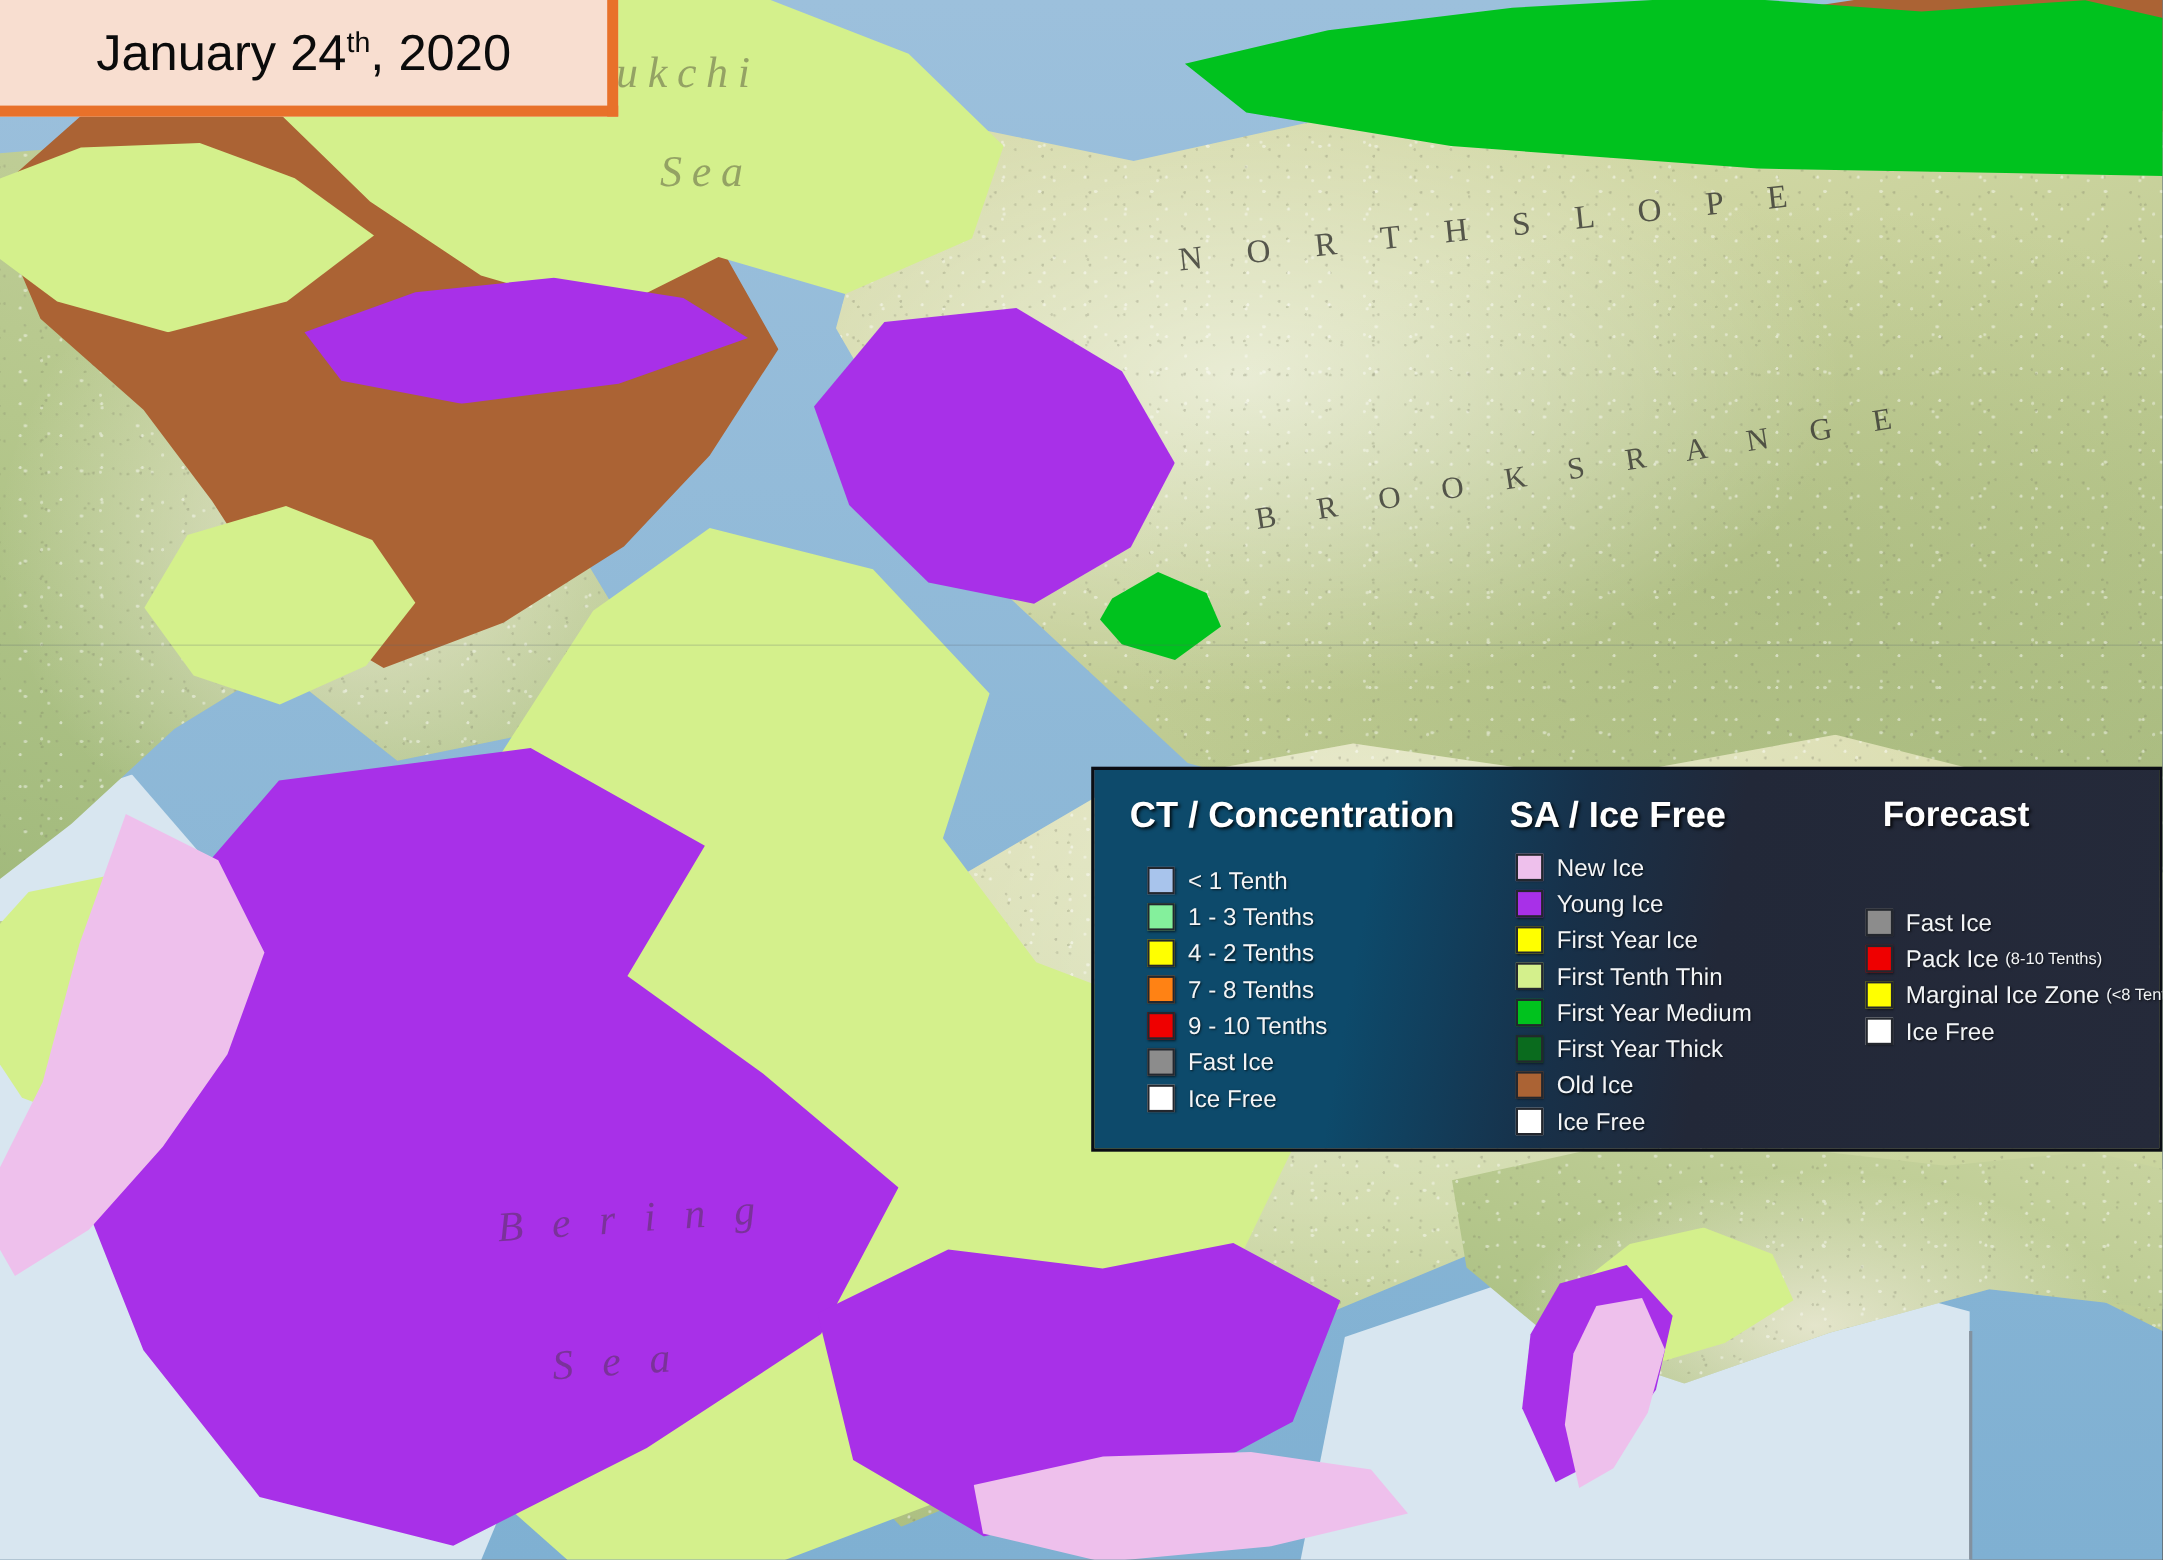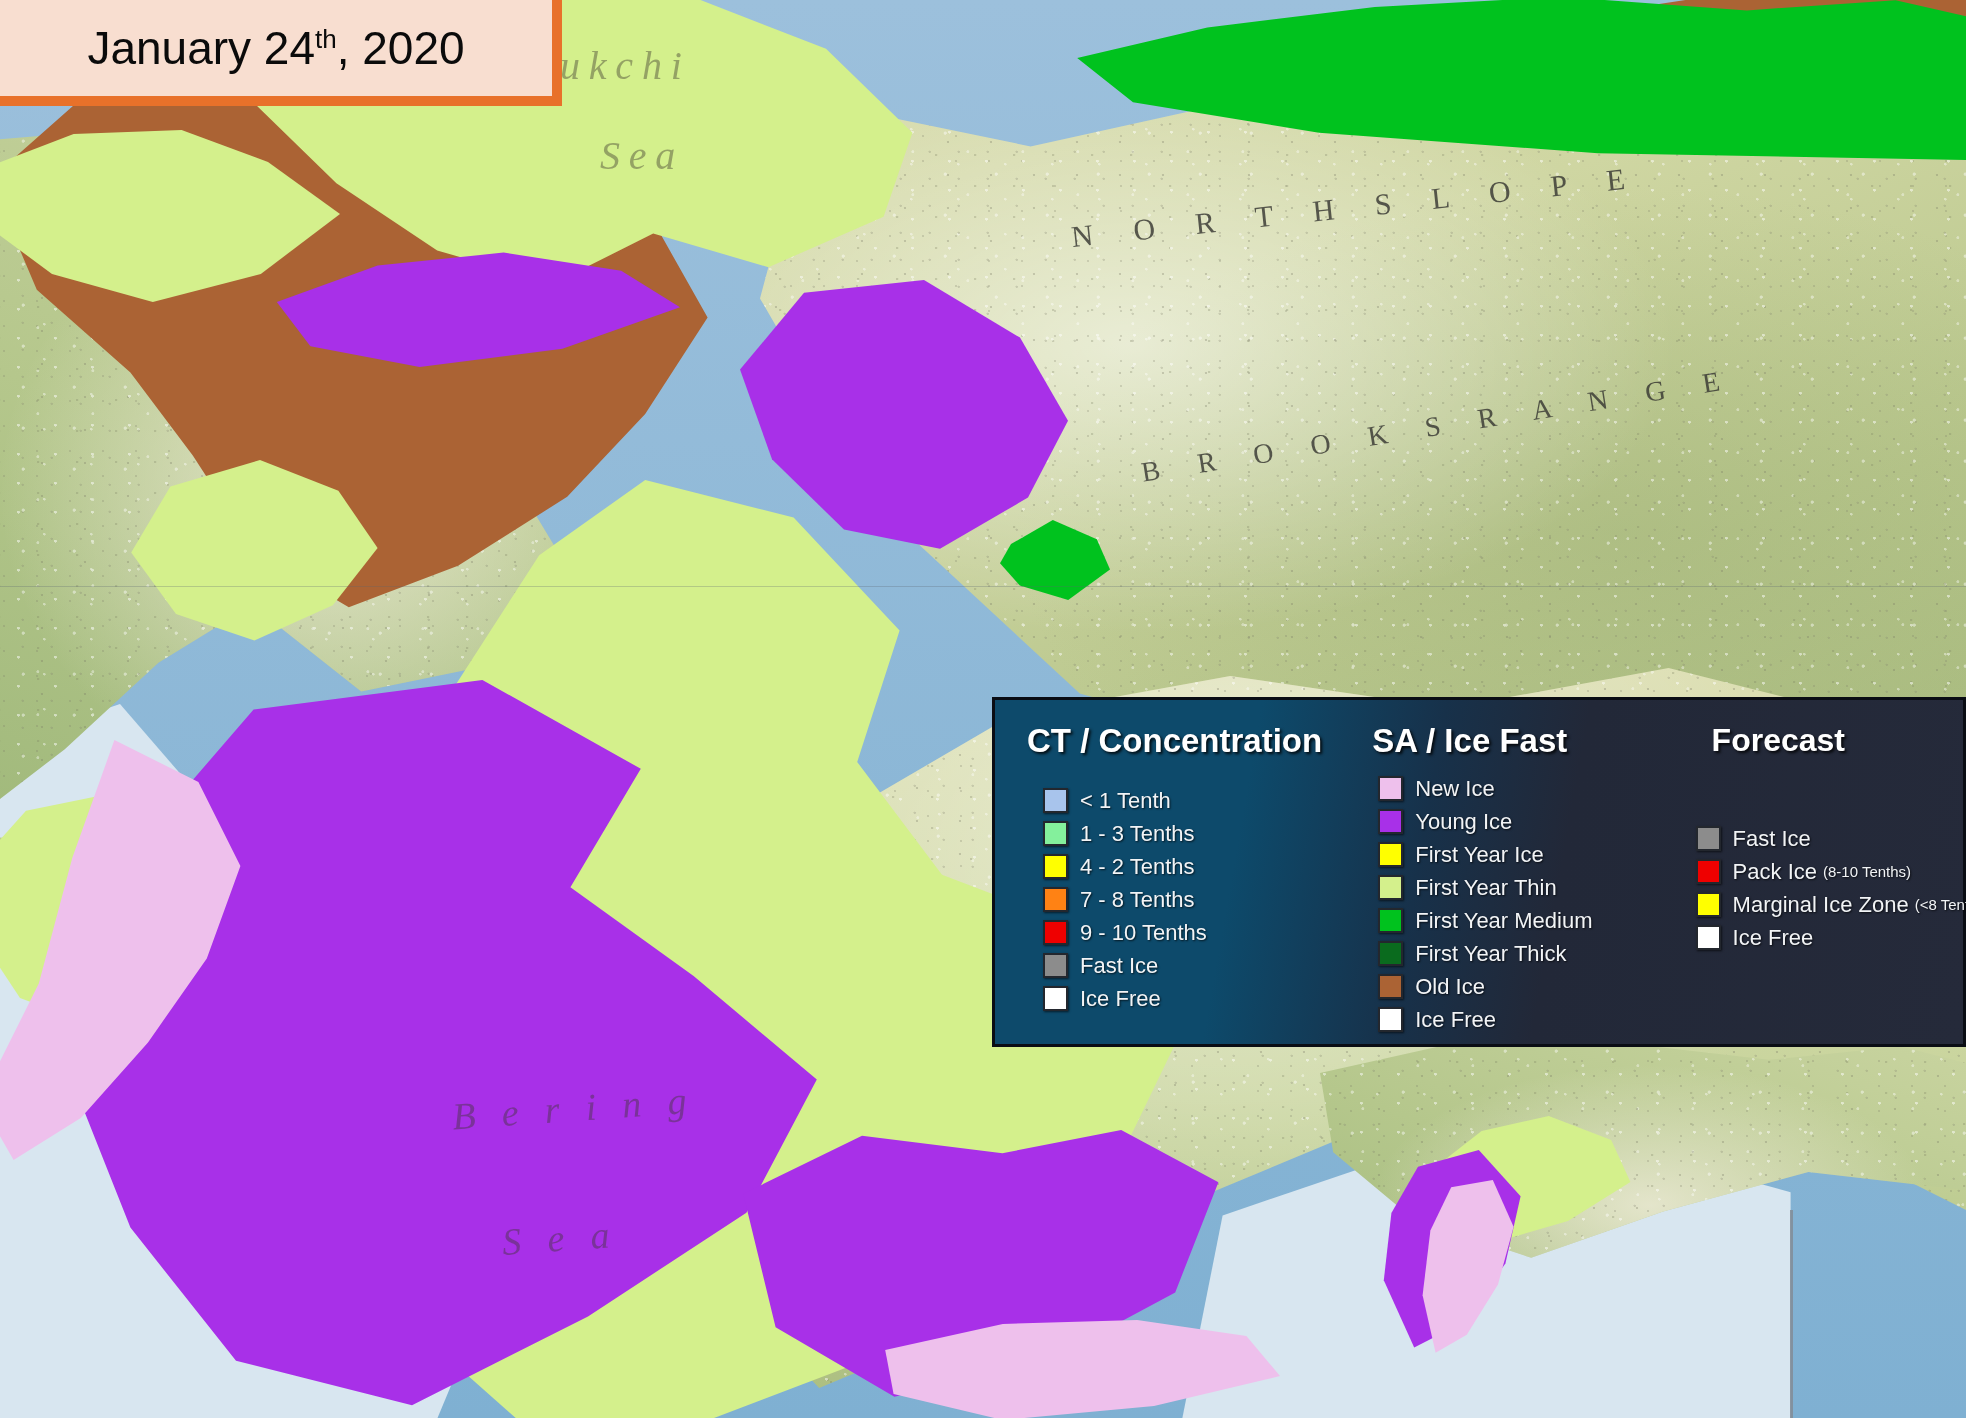--- a/index.html
+++ b/index.html
@@ -212,37 +212,37 @@
           <span class="ltext">Fast Ice</span>
         </div>
         <div class="lrow">
           <span class="swatch" style="background:#ffffff"></span>
           <span class="ltext">Ice Free</span>
         </div>
       </div>
     </div>
 
     <div class="lcol lcol-sa">
-      <div class="lhead lhead-sa">SA / Ice Fast</div>
+      <div class="lhead lhead-sa">SA / Ice Free</div>
       <div class="litems litems-sa">
         <div class="lrow">
           <span class="swatch" style="background:#eec0ec"></span>
           <span class="ltext">New Ice</span>
         </div>
         <div class="lrow">
           <span class="swatch" style="background:#a830e8"></span>
           <span class="ltext">Young Ice</span>
         </div>
         <div class="lrow">
           <span class="swatch" style="background:#ffff00"></span>
           <span class="ltext">First Year Ice</span>
         </div>
         <div class="lrow">
           <span class="swatch" style="background:#d4f08c"></span>
-          <span class="ltext">First Year Thin</span>
+          <span class="ltext">First Tenth Thin</span>
         </div>
         <div class="lrow">
           <span class="swatch" style="background:#00c21e"></span>
           <span class="ltext">First Year Medium</span>
         </div>
         <div class="lrow">
           <span class="swatch" style="background:#0a6b1e"></span>
           <span class="ltext">First Year Thick</span>
         </div>
         <div class="lrow">

